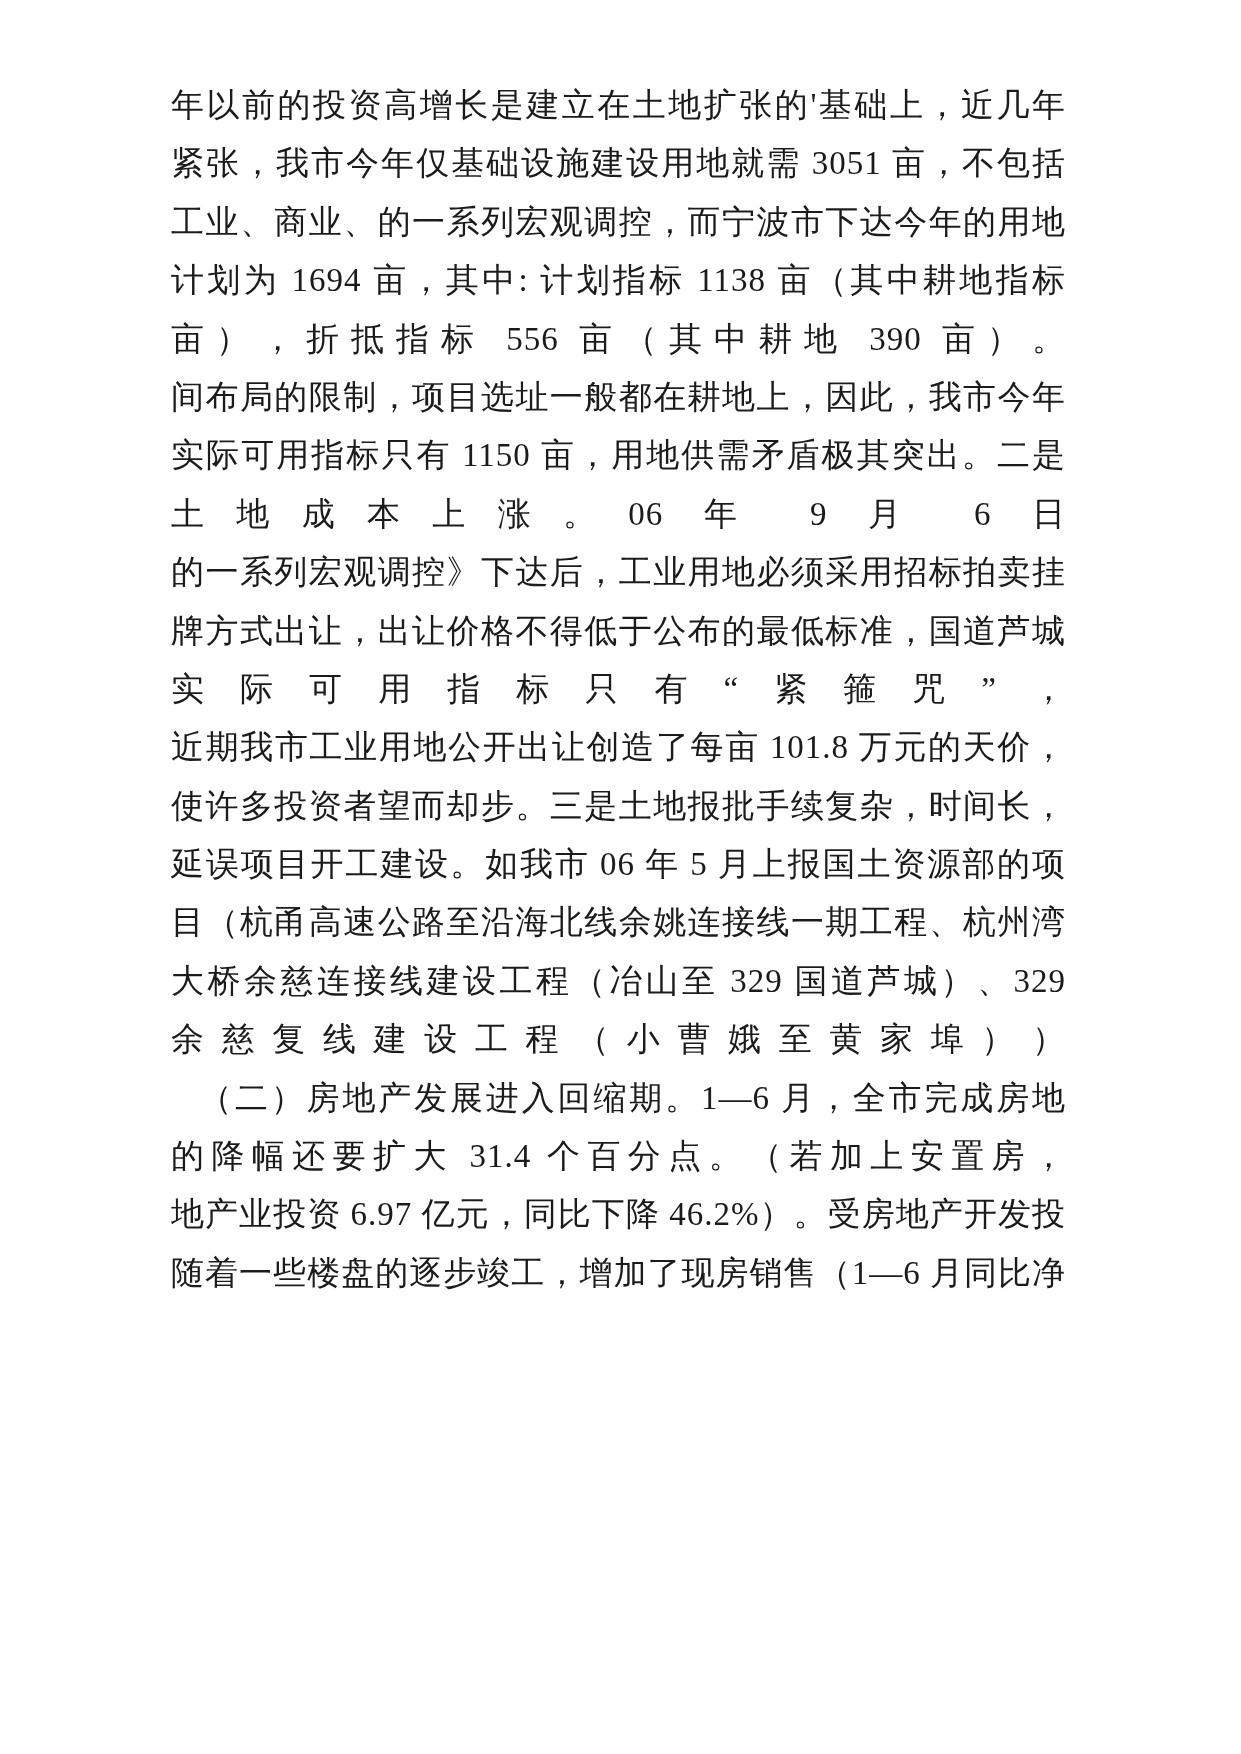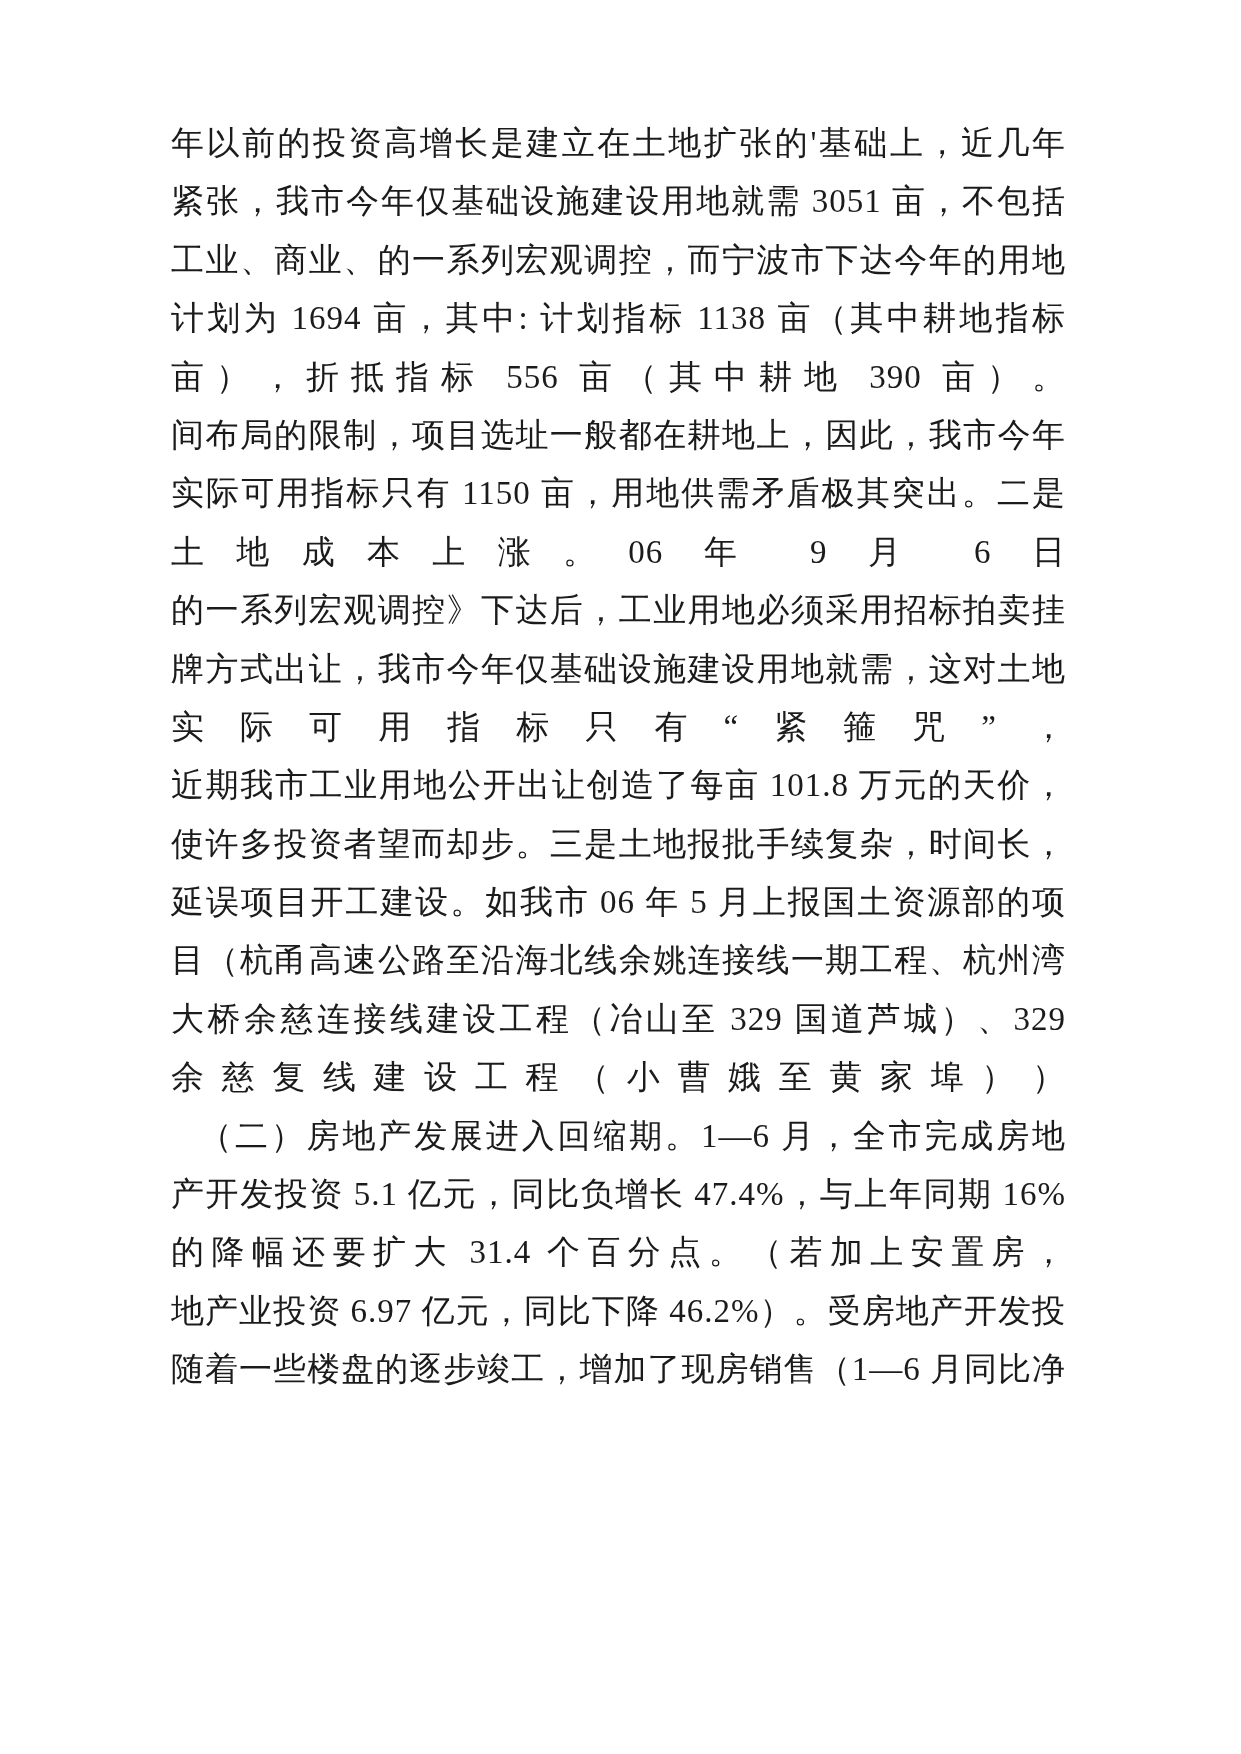--- a/index.html
+++ b/index.html
@@ -10,21 +10,21 @@
   body {
     width: 1241px;
     height: 1754px;
     overflow: hidden;
   }
   .page {
     box-sizing: border-box;
     width: 1241px;
     height: 1754px;
     background: #ffffff;
-    padding: 114px 175px 0 171px;
+    padding: 76px 175px 0 171px;
     font-family: "Liberation Serif", "DejaVu Serif", serif;
     color: #1b1b1b;
     border-radius: 28px;
   }
   .paragraph {
     margin: 0;
     padding: 0;
   }
   .line {
     font-size: 33px;
@@ -51,31 +51,30 @@
   <div class="paragraph">
     <div class="line">年以前的投资高增长是建立在土地扩张的'基础上，近几年</div>
     <div class="line">紧张，我市今年仅基础设施建设用地就需 3051 亩，不包括</div>
     <div class="line">工业、商业、的一系列宏观调控，而宁波市下达今年的用地</div>
     <div class="line">计划为 1694 亩，其中: 计划指标 1138 亩（其中耕地指标 760</div>
     <div class="line">亩），折抵指标 556 亩（其中耕地 390 亩）。由于我市用地空</div>
     <div class="line">间布局的限制，项目选址一般都在耕地上，因此，我市今年</div>
     <div class="line">实际可用指标只有 1150 亩，用地供需矛盾极其突出。二是</div>
     <div class="line">土地成本上涨。06 年 9 月 6 日《国务院关于加强土地调节调</div>
     <div class="line">的一系列宏观调控》下达后，工业用地必须采用招标拍卖挂</div>
-    <div class="line">牌方式出让，我市今年仅基础设施建设用地就需，这对土地</div>
+    <div class="line">牌方式出让，出让价格不得低于公布的最低标准，国道芦城</div>
     <div class="line">实际可用指标只有“紧箍咒”，大幅度提高了项目的土地成本。</div>
     <div class="line">近期我市工业用地公开出让创造了每亩 101.8 万元的天价，</div>
     <div class="line">使许多投资者望而却步。三是土地报批手续复杂，时间长，</div>
     <div class="line">延误项目开工建设。如我市 06 年 5 月上报国土资源部的项</div>
     <div class="line">目（杭甬高速公路至沿海北线余姚连接线一期工程、杭州湾</div>
     <div class="line">大桥余慈连接线建设工程（冶山至 329 国道芦城）、329 国道</div>
     <div class="line">余慈复线建设工程（小曹娥至黄家埠））至今尚未获得批准。</div>
   </div>
 
   <div class="paragraph indent-first">
     <div class="line first">（二）房地产发展进入回缩期。1—6 月，全市完成房地</div>
-    <div class="line">产开发投资 5.1 亿元，同比负增长 47.4%，与上年同期 16%</div>
     <div class="line">的降幅还要扩大 31.4 个百分点。（若加上安置房，则整个房</div>
     <div class="line">地产业投资 6.97 亿元，同比下降 46.2%）。受房地产开发投</div>
     <div class="line">随着一些楼盘的逐步竣工，增加了现房销售（1—6 月同比净</div>
   </div>
 
 </div>
 
 </body></html>

